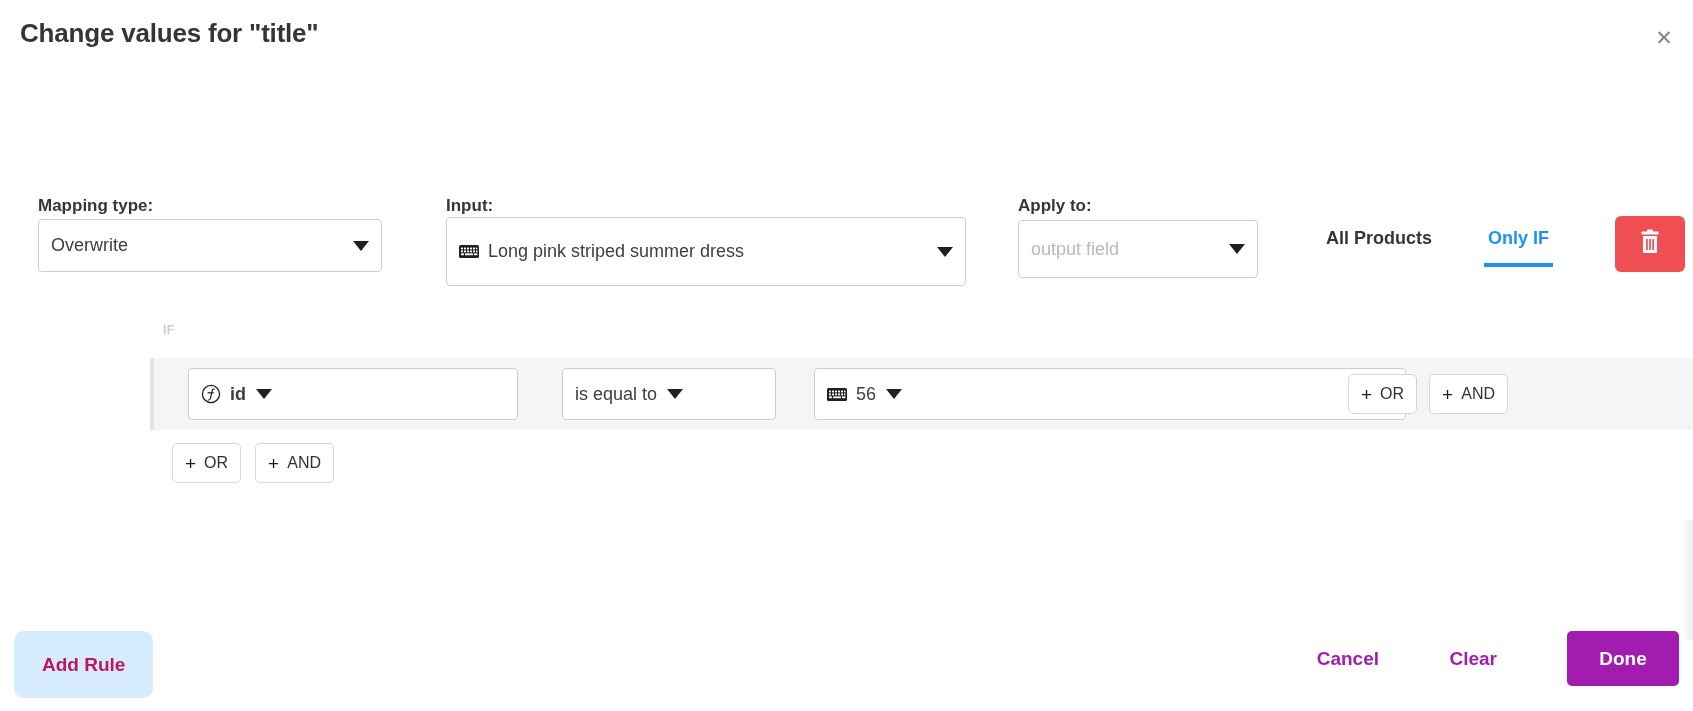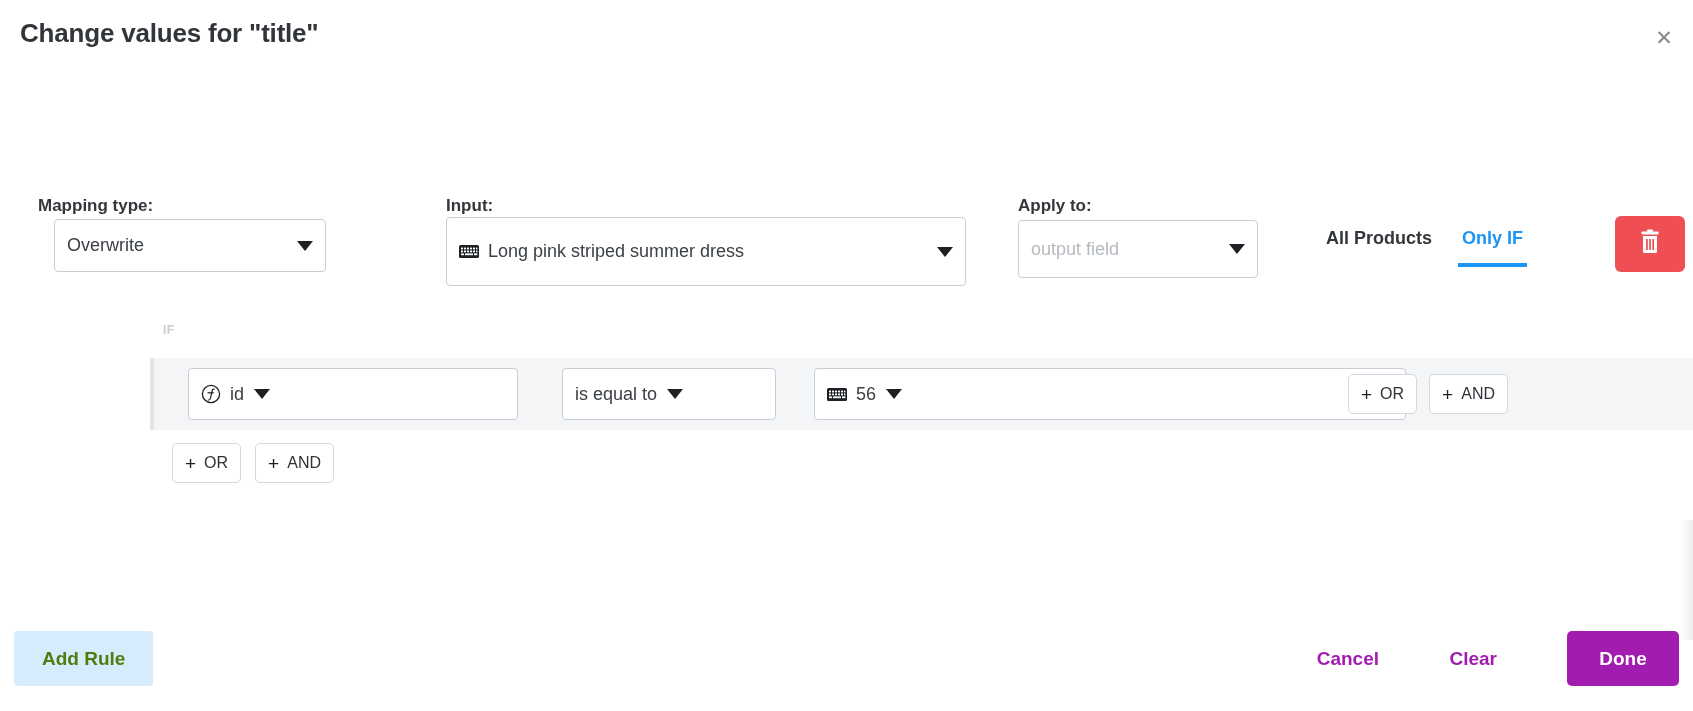--- a/index.html
+++ b/index.html
@@ -108,21 +108,21 @@
   .fx-icon {
     flex: 0 0 auto;
     margin-right: 9px;
     display: inline-block;
     width: 20px;
     height: 20px;
   }
   .fx-icon svg { display: block; }
 
   
-  #mapping-select { left: 38px; top: 37px; width: 272px; height: 53px; margin-left: 16px; }
+  #mapping-select { left: 38px; top: 37px; width: 344px; height: 53px; }
   #mapping-label  { left: 38px; top: 0px; }
   
   #input-select   { left: 446px; top: 35px; width: 520px; height: 69px; }
   #input-label    { left: 446px; top: 0px; }
   
   #applyto-select { left: 1018px; top: 38px; width: 240px; height: 58px; }
   #applyto-label  { left: 1018px; top: 0px; }
 
   
   .tabs {
@@ -139,21 +139,21 @@
     color: #33373b;
     padding: 10px 4px 14px 4px;
     cursor: pointer;
     white-space: nowrap;
     border-bottom: 4px solid transparent;
   }
   .tab.active {
     color: #1b94f3;
     border-bottom-color: #1b94f3;
   }
-  .tab + .tab { margin-left: 22px; }
+  .tab + .tab { margin-left: 48px; }
 
   
   .delete-btn {
     position: absolute;
     left: 1615px;
     top: 34px;
     width: 70px;
     height: 56px;
     background: #ef4e52;
     border-radius: 6px;
@@ -191,21 +191,21 @@
     border-radius: 4px;
     display: flex;
     align-items: center;
     padding: 0 12px;
     cursor: pointer;
     font-size: 18px;
     color: #3b4045;
     height: 52px;
     top: 10px;
   }
-  #cond-field    { left: 34px;  width: 330px; }
+  #cond-field    { left: 34px;  width: 330px; font-weight: bold; }
   #cond-operator { left: 408px; width: 214px; }
   #cond-value    { left: 660px; width: 592px; }
 
   .logic-btn {
     box-sizing: border-box;
     background: #ffffff;
     border: 1px solid #d3d8de;
     border-radius: 5px;
     height: 40px;
     min-width: 66px;
@@ -245,27 +245,27 @@
     left: 0;
     top: 631px;
     width: 1693px;
     height: 80px;
   }
   .add-rule-btn {
     position: absolute;
     left: 14px;
     top: 0px;
     padding: 0 28px;
-    height: 55px;
+    height: 67px;
     background: #d6ecfd;
-    border-radius: 4px;
+    border-radius: 10px;
     display: flex;
     align-items: center;
     justify-content: center;
-    color: #4d7c0f;
+    color: #be185d;
     font-size: 19px;
     font-weight: bold;
     cursor: pointer;
     white-space: nowrap;
   }
   .link-btn {
     position: absolute;
     top: 0;
     height: 55px;
     display: flex;

